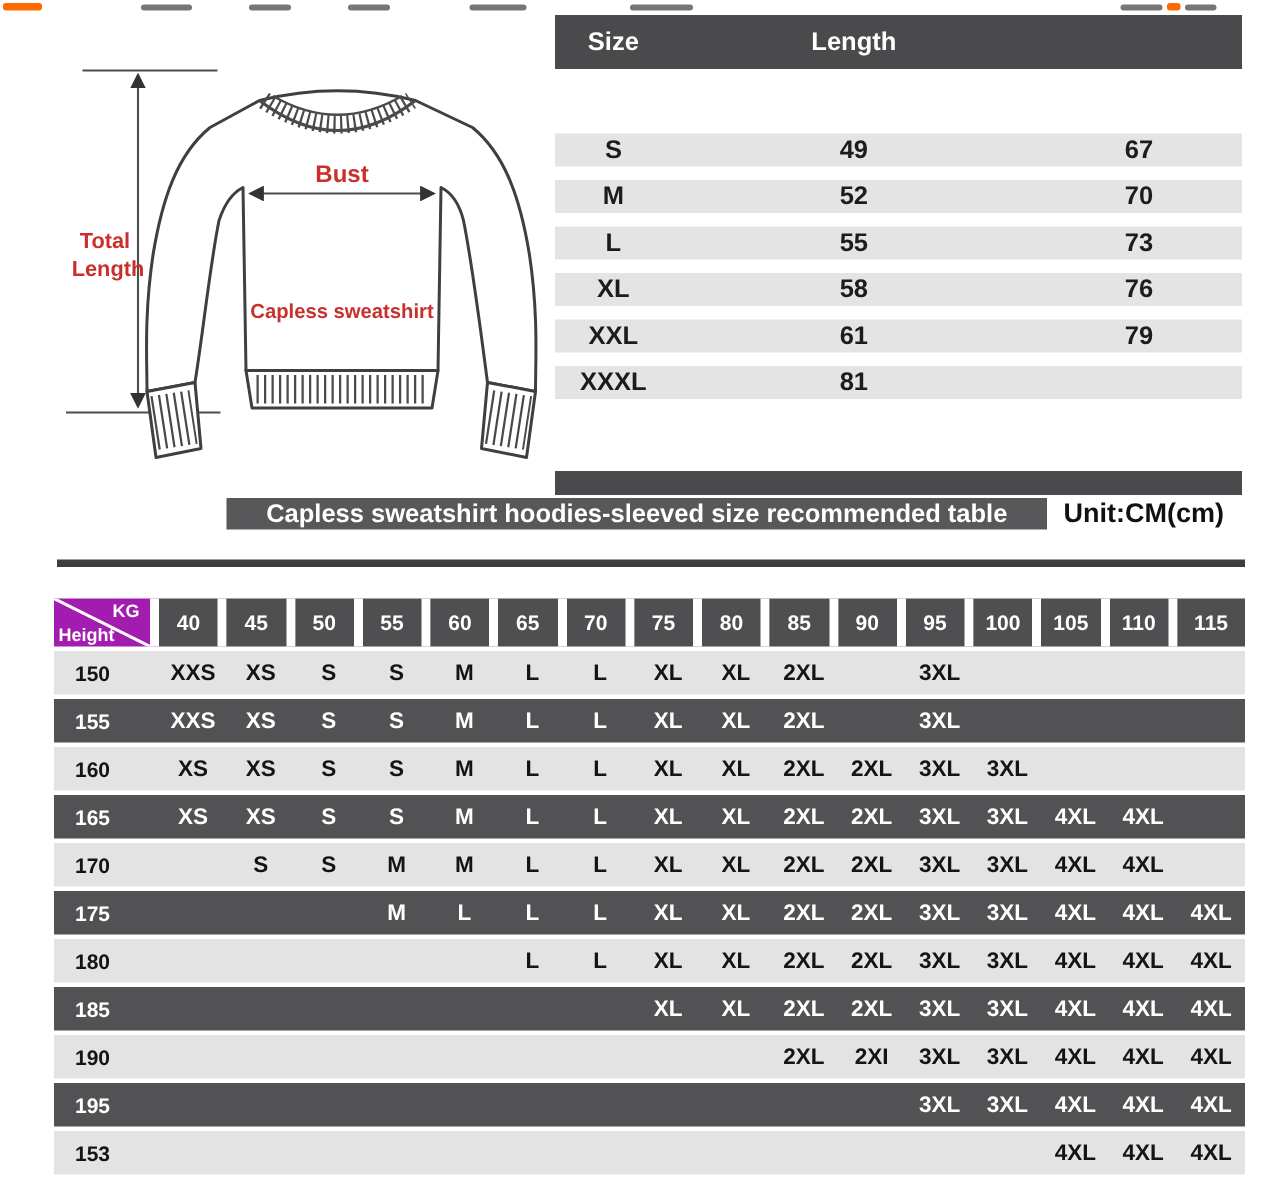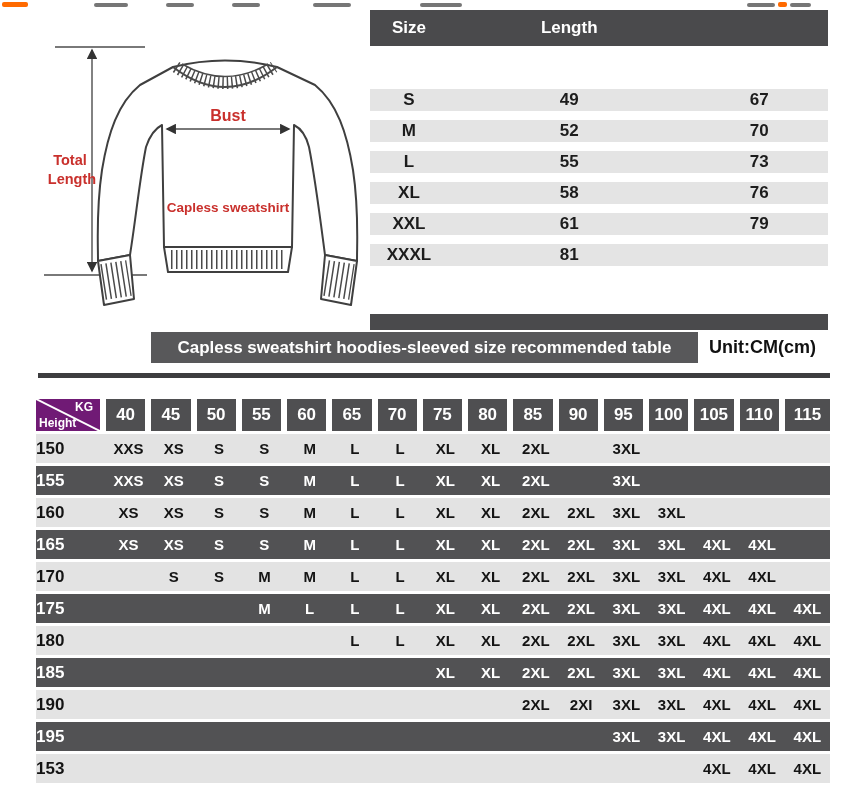--- a/index.html
+++ b/index.html
@@ -24,41 +24,41 @@
   .st-header { display:grid; grid-template-columns:17% 53% 30%; background:#4a4a4c; color:#fff;
                font-weight:bold; font-size:17px; height:36px; align-items:center; text-align:center; }
   #st-body { margin-top:43px; }
   .st-row { display:grid; grid-template-columns:17% 53% 30%; background:#e4e4e4; height:22px;
             margin-bottom:9px; align-items:center; text-align:center; font-weight:bold;
             font-size:17px; color:#1c1c1c; }
   .st-footer-bar { height:16px; background:#4a4a4c; margin-top:48px; }
 
   
   .banner-row { position:absolute; left:36px; top:332px; width:794px; display:flex; align-items:center; }
-  .banner { margin-left:115px; width:547px; height:31px; background:#58585a; color:#fff;
+  .banner { margin-left:115px; width:547px; height:21px; background:#58585a; color:#fff;
             font-weight:bold; font-size:17px; display:flex; align-items:center; justify-content:center; }
   .unit { margin-left:11px; font-weight:bold; font-size:18px; color:#111; }
 
   .divider { position:absolute; left:38px; top:373px; width:792px; height:5px; background:#3d3d3f; }
 
   
   .matrix { position:absolute; left:36px; top:399px; width:794px; }
   .m-header { display:grid; grid-template-columns:70px repeat(16,1fr); height:32px; margin-bottom:3px; }
-  .m-hcell { background:#4f4f51; color:#fff; font-weight:bold; font-size:17px;
+  .m-hcell { background:#4f4f51; color:#fff; font-weight:bold; font-size:14px;
              display:flex; align-items:center; justify-content:center; border-right:6px solid #fff; }
   .m-hcell:last-child { border-right:none; }
-  .corner { position:relative; background:#701a75; border-right:6px solid #fff; color:#fff; font-weight:bold; }
+  .corner { position:relative; background:#a21caf; border-right:6px solid #fff; color:#fff; font-weight:bold; }
   .corner svg { position:absolute; left:0; top:0; width:100%; height:100%; }
   .corner .kg  { position:absolute; top:1px;  right:7px; font-size:12px; }
   .corner .hgt { position:absolute; bottom:1px; left:3px; font-size:12px; }
   .m-row { display:grid; grid-template-columns:70px repeat(16,1fr); height:29px; margin-bottom:3px;
            align-items:center; }
   .m-row.light { background:#e3e3e3; color:#141414; }
   .m-row.dark  { background:#525254; color:#ffffff; }
-  .m-height { font-size:17px; font-weight:bold; }
+  .m-height { font-size:14px; font-weight:bold; padding-left:14px; }
   .m-cell { font-size:15px; font-weight:bold; text-align:center; white-space:nowrap; }
 </style>
 </head>
 <body>
 
 <div id="page">
 
   <div class="top-strip">
     <span class="frag orange" style="left:2px;width:26px;"></span>
     <span class="frag" style="left:94px;width:34px;"></span>

